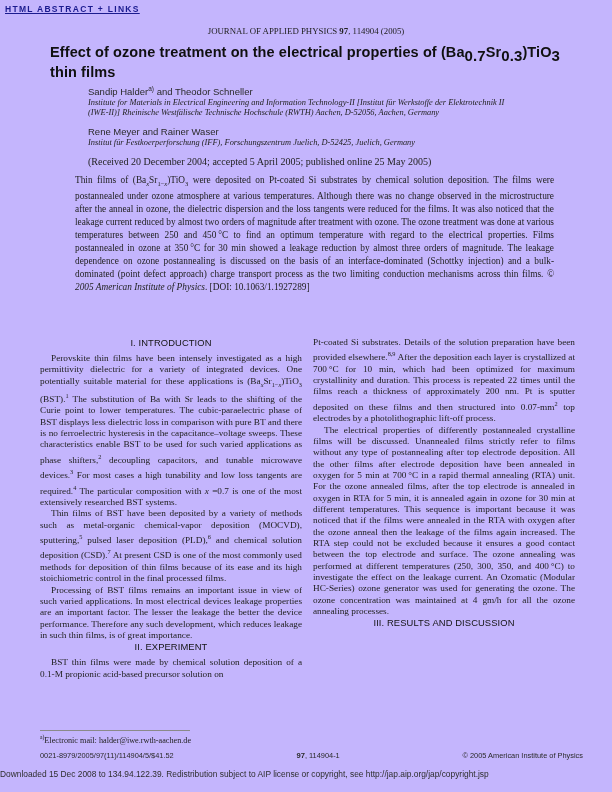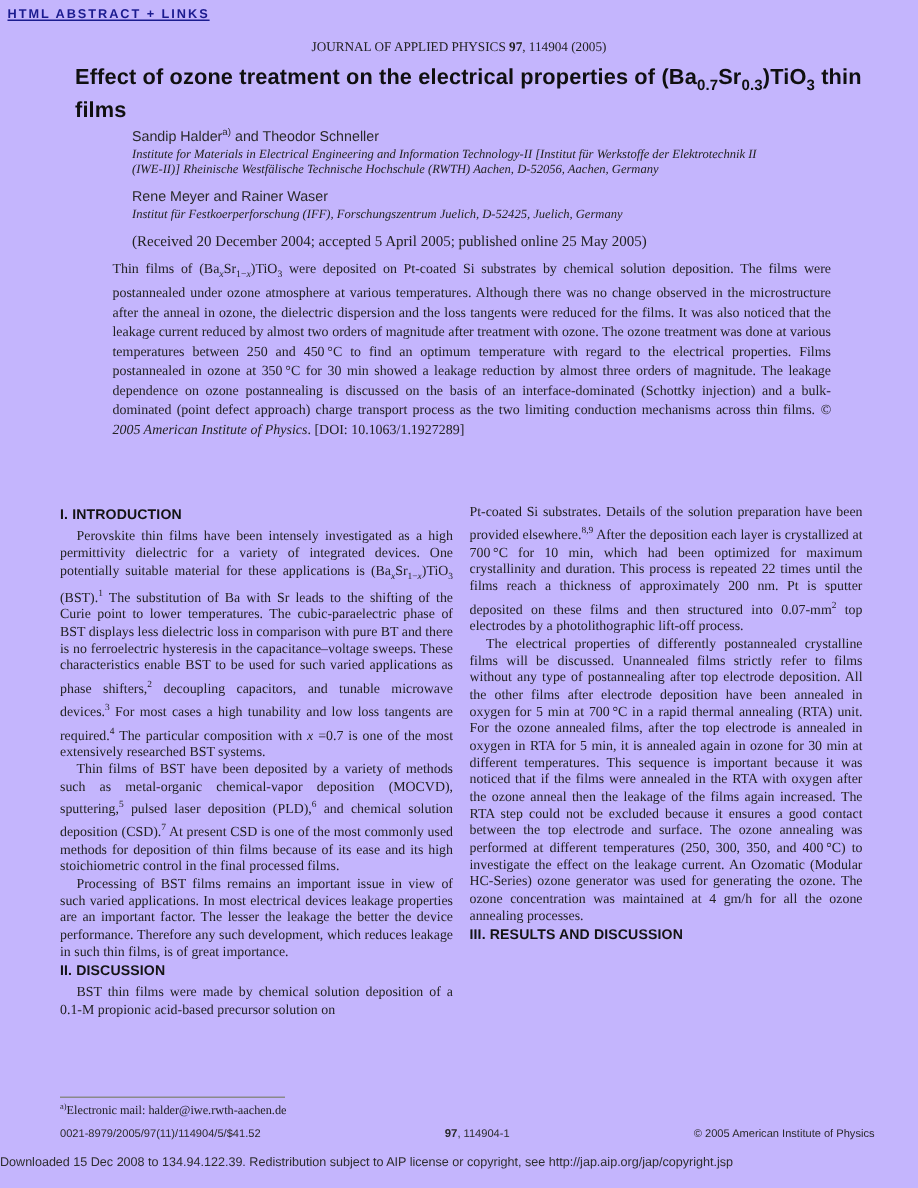--- a/index.html
+++ b/index.html
@@ -9,37 +9,37 @@
   .toplink{position:absolute;left:5px;top:4px;font-family:"Liberation Sans",sans-serif;
            font-size:8.5px;font-weight:bold;letter-spacing:1.3px;color:#1b1b8f;
            text-decoration:underline;cursor:pointer;}
 
   .journal-line{position:absolute;top:26px;left:0;width:612px;text-align:center;
                 font-size:8.8px;color:#222;}
 
   .title{position:absolute;left:50px;top:44px;width:532px;margin:0;
          font-family:"Liberation Sans",sans-serif;font-size:14.5px;line-height:17.5px;
          font-weight:bold;color:#101010;letter-spacing:0.1px;}
-  .title sub{font-size:10px;}
+  .title sub{font-size:15px;}
 
   .authors{position:absolute;left:88px;top:85px;width:452px;}
   .names{font-family:"Liberation Sans",sans-serif;font-size:9.5px;color:#2a2a2a;}
   .names sup{font-size:6.5px;}
   .affil{font-style:italic;font-size:8.4px;line-height:10.3px;margin:1px 15px 7px 0;color:#222;}
   .received{font-size:10px;margin-top:8px;color:#222;}
 
   .abstract{position:absolute;left:75px;top:174px;width:479px;font-size:9.3px;
             line-height:13.05px;text-align:justify;color:#222;}
   .abstract sub{font-size:6.5px;}
 
   .columns{position:absolute;left:40px;top:337px;width:535px;height:408px;
            display:flex;gap:11px;}
   .col{width:262px;overflow:hidden;display:flex;flex-direction:column;}
-  h2.sec{font-family:"Liberation Sans",sans-serif;font-size:9.4px;font-weight:bold;
-         color:#141414;margin:0 0 5px 0;letter-spacing:0.1px;}
+  h2.sec{font-family:"Liberation Sans",sans-serif;font-size:9.4px;font-weight:normal;
+         color:#141414;margin:0 0 5px 0;letter-spacing:0.1px;text-align:center;}
   h2.sec.mt{margin-top:0;}
   .col p{margin:0;font-size:9.25px;line-height:11.35px;text-align:justify;
          text-indent:11px;color:#222;}
   .col p.cont{text-indent:0;}
   .col sup{font-size:6.3px;}
   .col sub{font-size:6.3px;}
 
   .footnote{margin-top:auto;padding-top:4px;}
   .fn-rule{width:150px;border-top:1px solid #8a8a8a;height:0;margin-bottom:3px;}
   .fn-text{font-size:8.2px;color:#222;}
@@ -74,21 +74,21 @@
 
   <div class="abstract">Thin films of (Ba<sub><i>x</i></sub>Sr<sub>1−<i>x</i></sub>)TiO<sub>3</sub> were deposited on Pt-coated Si substrates by chemical solution deposition. The films were postannealed under ozone atmosphere at various temperatures. Although there was no change observed in the microstructure after the anneal in ozone, the dielectric dispersion and the loss tangents were reduced for the films. It was also noticed that the leakage current reduced by almost two orders of magnitude after treatment with ozone. The ozone treatment was done at various temperatures between 250 and 450 °C to find an optimum temperature with regard to the electrical properties. Films postannealed in ozone at 350 °C for 30 min showed a leakage reduction by almost three orders of magnitude. The leakage dependence on ozone postannealing is discussed on the basis of an interface-dominated (Schottky injection) and a bulk-dominated (point defect approach) charge transport process as the two limiting conduction mechanisms across thin films. <i>© 2005 American Institute of Physics</i>. [DOI: 10.1063/1.1927289]</div>
 
   <div class="columns">
 
     <div class="col">
       <h2 class="sec">I. INTRODUCTION</h2>
       <p>Perovskite thin films have been intensely investigated as a high permittivity dielectric for a variety of integrated devices. One potentially suitable material for these applications is (Ba<sub><i>x</i></sub>Sr<sub>1−<i>x</i></sub>)TiO<sub>3</sub> (BST).<sup>1</sup> The substitution of Ba with Sr leads to the shifting of the Curie point to lower temperatures. The cubic-paraelectric phase of BST displays less dielectric loss in comparison with pure BT and there is no ferroelectric hysteresis in the capacitance–voltage sweeps. These characteristics enable BST to be used for such varied applications as phase shifters,<sup>2</sup> decoupling capacitors, and tunable microwave devices.<sup>3</sup> For most cases a high tunability and low loss tangents are required.<sup>4</sup> The particular composition with <i>x</i> =0.7 is one of the most extensively researched BST systems.</p>
       <p>Thin films of BST have been deposited by a variety of methods such as metal-organic chemical-vapor deposition (MOCVD), sputtering,<sup>5</sup> pulsed laser deposition (PLD),<sup>6</sup> and chemical solution deposition (CSD).<sup>7</sup> At present CSD is one of the most commonly used methods for deposition of thin films because of its ease and its high stoichiometric control in the final processed films.</p>
       <p>Processing of BST films remains an important issue in view of such varied applications. In most electrical devices leakage properties are an important factor. The lesser the leakage the better the device performance. Therefore any such development, which reduces leakage in such thin films, is of great importance.</p>
-      <h2 class="sec mt">II. DISCUSSION</h2>
+      <h2 class="sec mt">II. EXPERIMENT</h2>
       <p>BST thin films were made by chemical solution deposition of a 0.1-M propionic acid-based precursor solution on</p>
       <div class="footnote">
         <div class="fn-rule"></div>
         <div class="fn-text"><sup>a)</sup>Electronic mail: halder@iwe.rwth-aachen.de</div>
       </div>
     </div>
 
     <div class="col">
       <p class="cont">Pt-coated Si substrates. Details of the solution preparation have been provided elsewhere.<sup>8,9</sup> After the deposition each layer is crystallized at 700 °C for 10 min, which had been optimized for maximum crystallinity and duration. This process is repeated 22 times until the films reach a thickness of approximately 200 nm. Pt is sputter deposited on these films and then structured into 0.07-mm<sup>2</sup> top electrodes by a photolithographic lift-off process.</p>
       <p>The electrical properties of differently postannealed crystalline films will be discussed. Unannealed films strictly refer to films without any type of postannealing after top electrode deposition. All the other films after electrode deposition have been annealed in oxygen for 5 min at 700 °C in a rapid thermal annealing (RTA) unit. For the ozone annealed films, after the top electrode is annealed in oxygen in RTA for 5 min, it is annealed again in ozone for 30 min at different temperatures. This sequence is important because it was noticed that if the films were annealed in the RTA with oxygen after the ozone anneal then the leakage of the films again increased. The RTA step could not be excluded because it ensures a good contact between the top electrode and surface. The ozone annealing was performed at different temperatures (250, 300, 350, and 400 °C) to investigate the effect on the leakage current. An Ozomatic (Modular HC-Series) ozone generator was used for generating the ozone. The ozone concentration was maintained at 4 gm/h for all the ozone annealing processes.</p>

